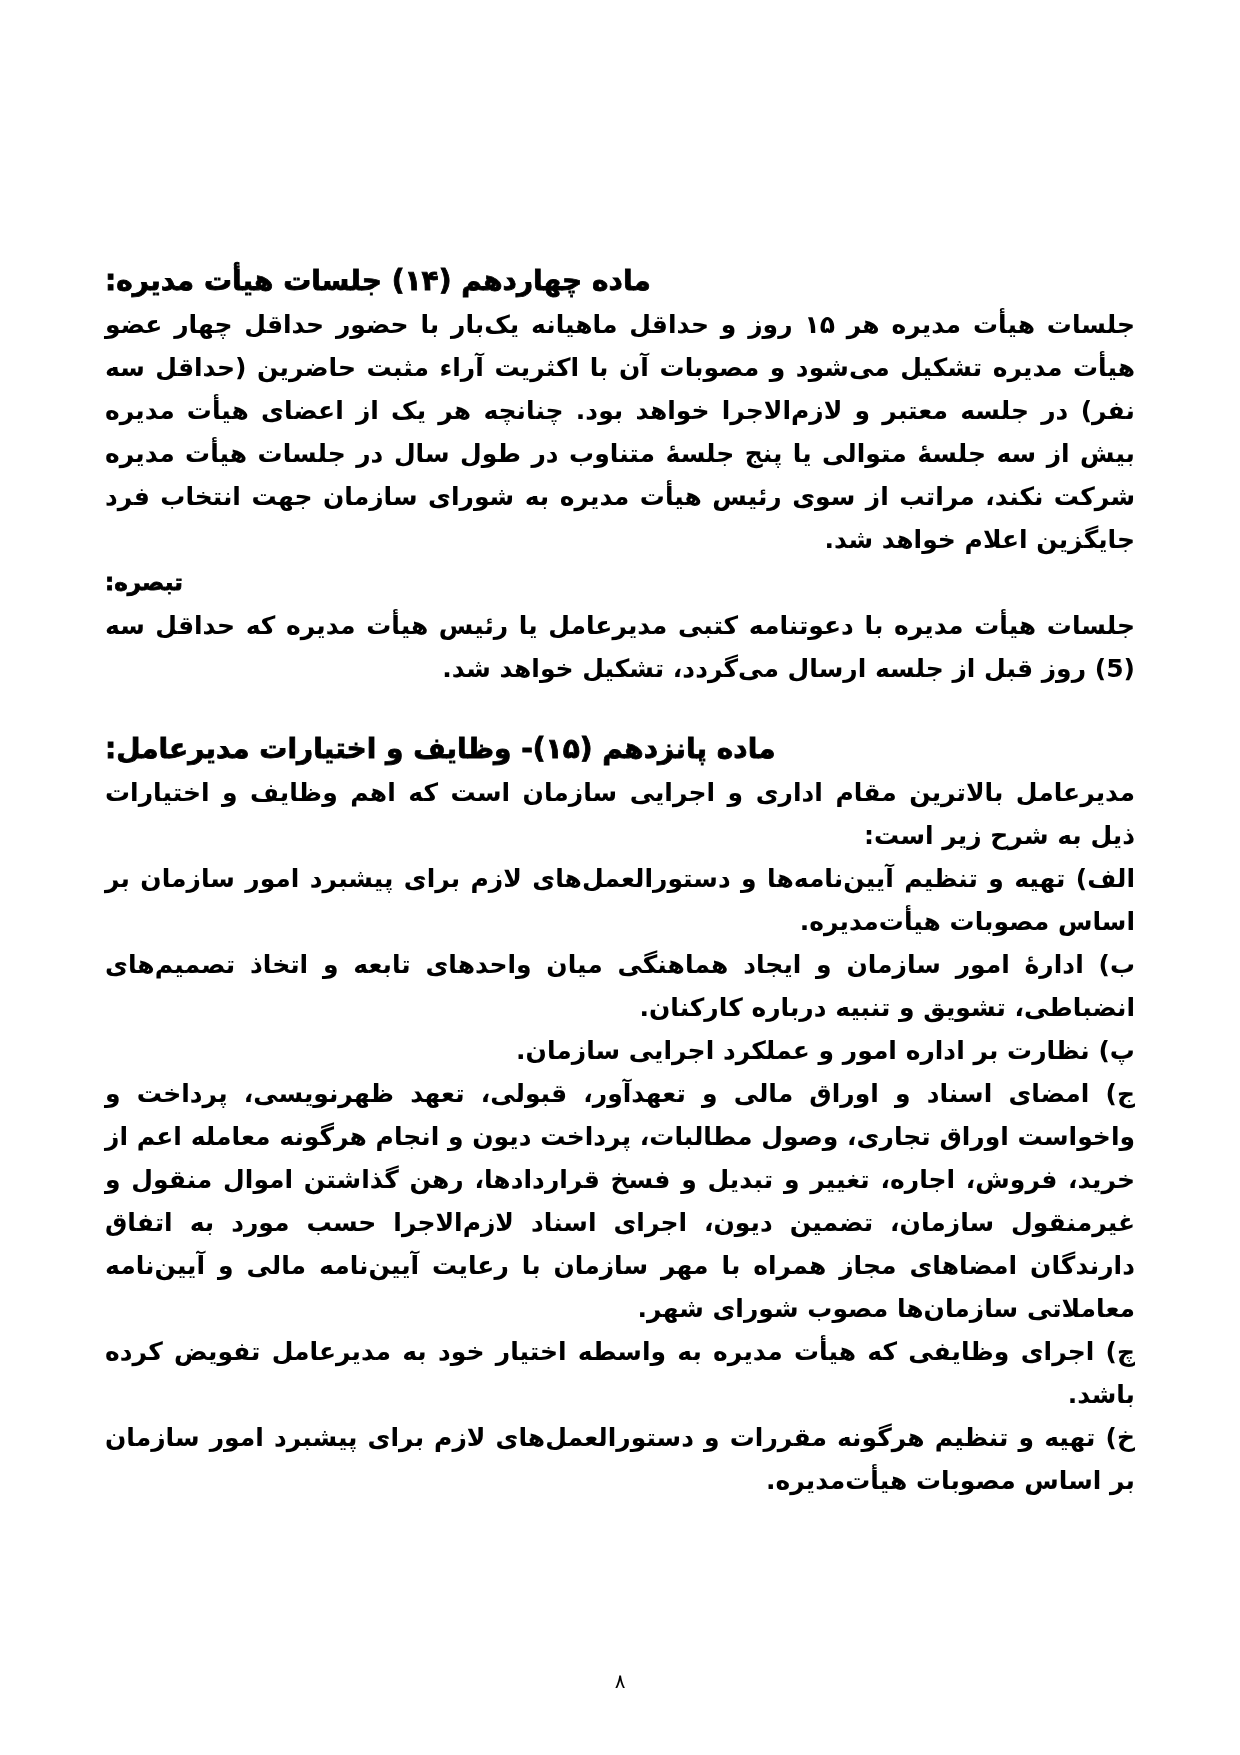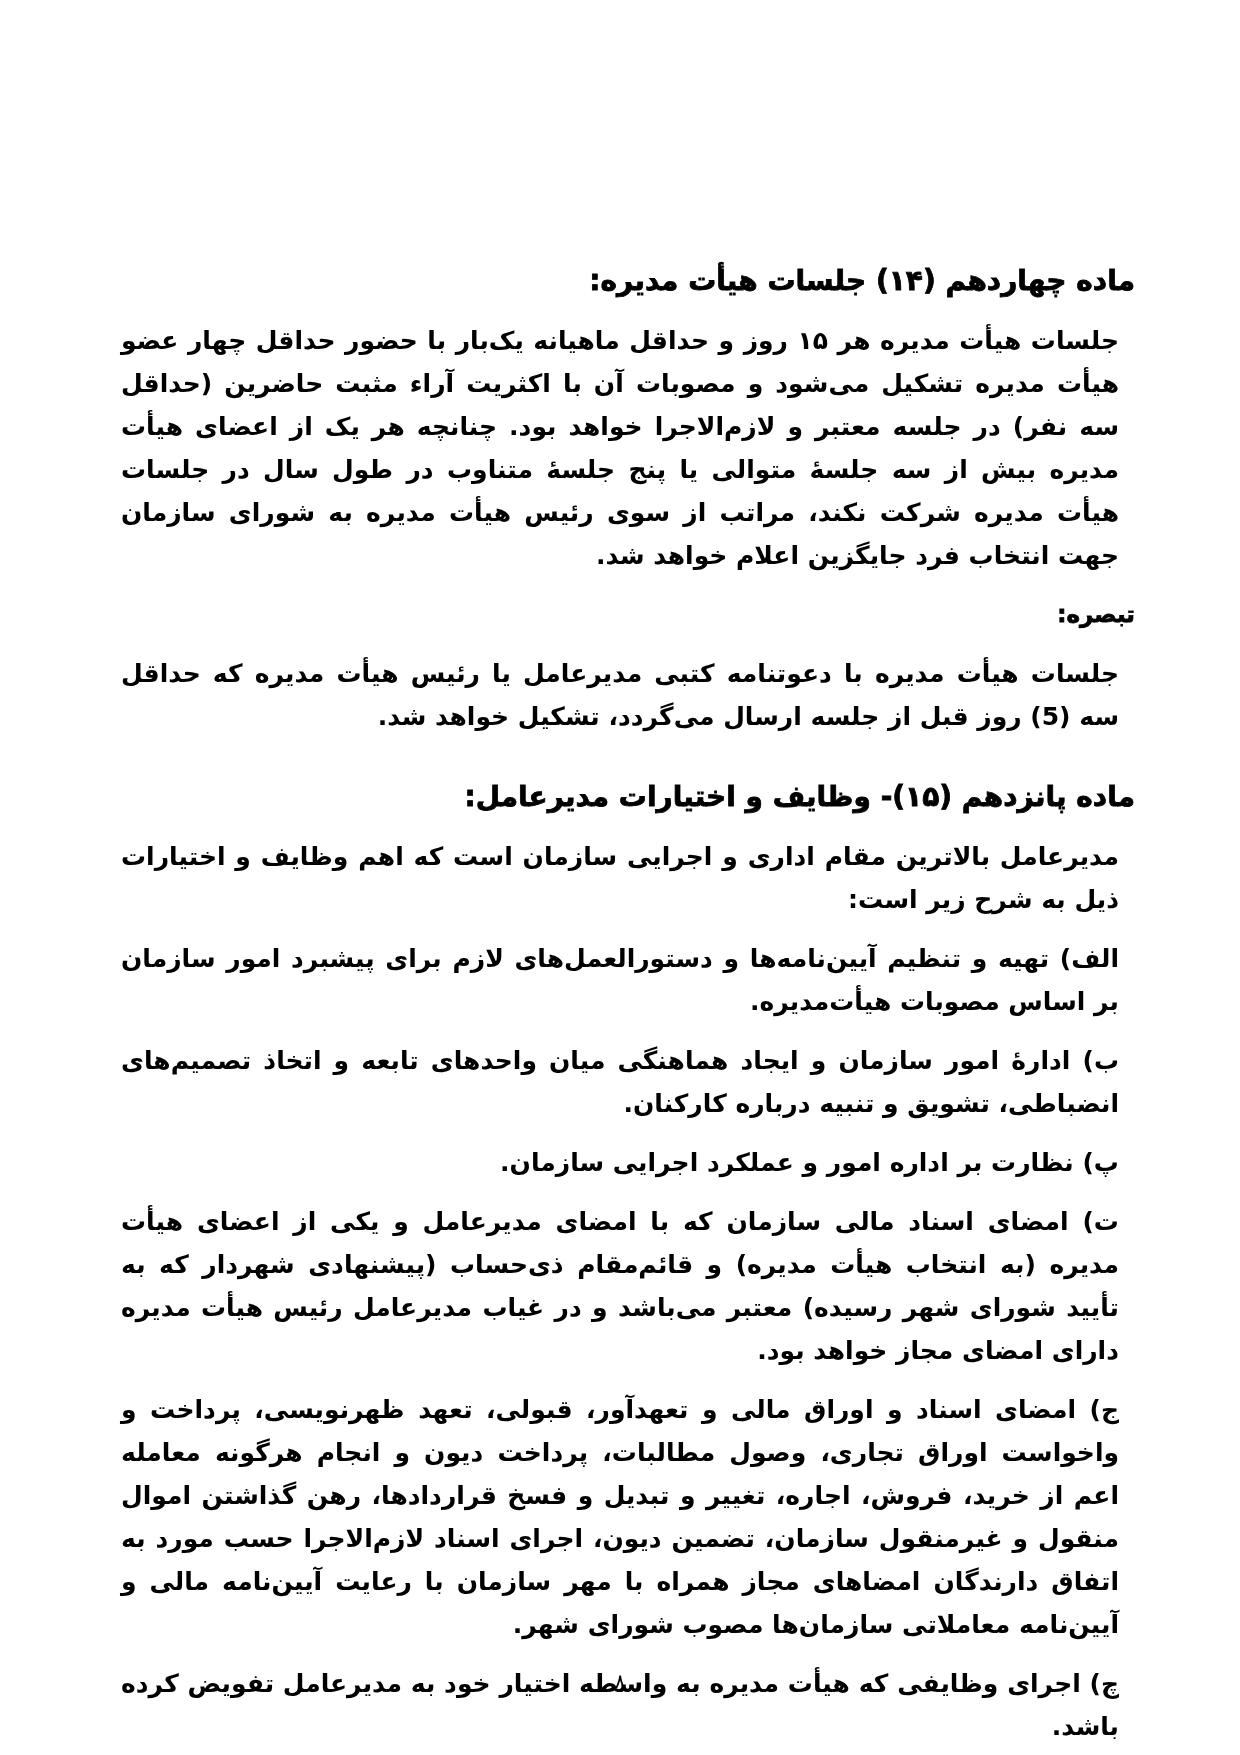--- a/index.html
+++ b/index.html
@@ -21,29 +21,29 @@
     text-align: justify;
     font-size: 25px;
     font-weight: bold;
     line-height: 43px;
   }
   .h {
     margin: 0;
     font-size: 28px;
     line-height: 45px;
     font-weight: bold;
-    text-align: right;
+    text-align: left;
     -webkit-text-stroke: 0.8px #000000;
     letter-spacing: 0;
   }
   .sub {
     font-size: 23px;
     line-height: 43px;
   }
-  .p { margin: 16px; }
+  .p { margin: 0; }
   .spaced { margin-top: 36px; }
   .footer {
     position: absolute;
     top: 1660px;
     left: 0;
     width: 100%;
     height: 43px;
     line-height: 43px;
     text-align: center;
     font-size: 20px;
@@ -58,21 +58,20 @@
   <section class="content" dir="rtl">
     <h2 class="h">ماده چهاردهم (۱۴) جلسات هیأت مدیره:</h2>
     <p class="p">جلسات هیأت مدیره هر ۱۵ روز و حداقل ماهیانه یک‌بار با حضور حداقل چهار عضو هیأت مدیره تشکیل می‌شود و مصوبات آن با اکثریت آراء مثبت حاضرین (حداقل سه نفر) در جلسه معتبر و لازم‌الاجرا خواهد بود. چنانچه هر یک از اعضای هیأت مدیره بیش از سه جلسۀ متوالی یا پنج جلسۀ متناوب در طول سال در جلسات هیأت مدیره شرکت نکند، مراتب از سوی رئیس هیأت مدیره به شورای سازمان جهت انتخاب فرد جایگزین اعلام خواهد شد.</p>
     <h3 class="h sub">تبصره:</h3>
     <p class="p">جلسات هیأت مدیره با دعوتنامه کتبی مدیرعامل یا رئیس هیأت مدیره که حداقل سه (5) روز قبل از جلسه ارسال می‌گردد، تشکیل خواهد شد.</p>
     <h2 class="h spaced">ماده پانزدهم (۱۵)- وظایف و اختیارات مدیرعامل:</h2>
     <p class="p">مدیرعامل بالاترین مقام اداری و اجرایی سازمان است که اهم وظایف و اختیارات ذیل به شرح زیر است:</p>
     <p class="p">الف) تهیه و تنظیم آیین‌نامه‌ها و دستورالعمل‌های لازم برای پیشبرد امور سازمان بر اساس مصوبات هیأت‌مدیره.</p>
     <p class="p">ب) ادارۀ امور سازمان و ایجاد هماهنگی میان واحدهای تابعه و اتخاذ تصمیم‌های انضباطی، تشویق و تنبیه درباره کارکنان.</p>
     <p class="p">پ) نظارت بر اداره امور و عملکرد اجرایی سازمان.</p>
-    <p class="p">ت) امضای اسناد مالی سازمان که با امضای مدیرعامل و یکی از اعضای هیأت مدیره (به انتخاب هیأت مدیره) و قائم‌مقام ذی‌حساب (پیشنهادی شهردار که به تأیید شورای شهر رسیده) معتبر می‌باشد و در غیاب مدیرعامل رئیس هیأت مدیره دارای امضای مجاز خواهد بود.</p>
     <p class="p">ج) امضای اسناد و اوراق مالی و تعهدآور، قبولی، تعهد ظهرنویسی، پرداخت و واخواست اوراق تجاری، وصول مطالبات، پرداخت دیون و انجام هرگونه معامله اعم از خرید، فروش، اجاره، تغییر و تبدیل و فسخ قراردادها، رهن گذاشتن اموال منقول و غیرمنقول سازمان، تضمین دیون، اجرای اسناد لازم‌الاجرا حسب مورد به اتفاق دارندگان امضاهای مجاز همراه با مهر سازمان با رعایت آیین‌نامه مالی و آیین‌نامه معاملاتی سازمان‌ها مصوب شورای شهر.</p>
     <p class="p">چ) اجرای وظایفی که هیأت مدیره به واسطه اختیار خود به مدیرعامل تفویض کرده باشد.</p>
     <p class="p">خ) تهیه و تنظیم هرگونه مقررات و دستورالعمل‌های لازم برای پیشبرد امور سازمان بر اساس مصوبات هیأت‌مدیره.</p>
 
   </section>
   <div class="footer">
     <span>۸</span>
   </div>
 </main>
 

